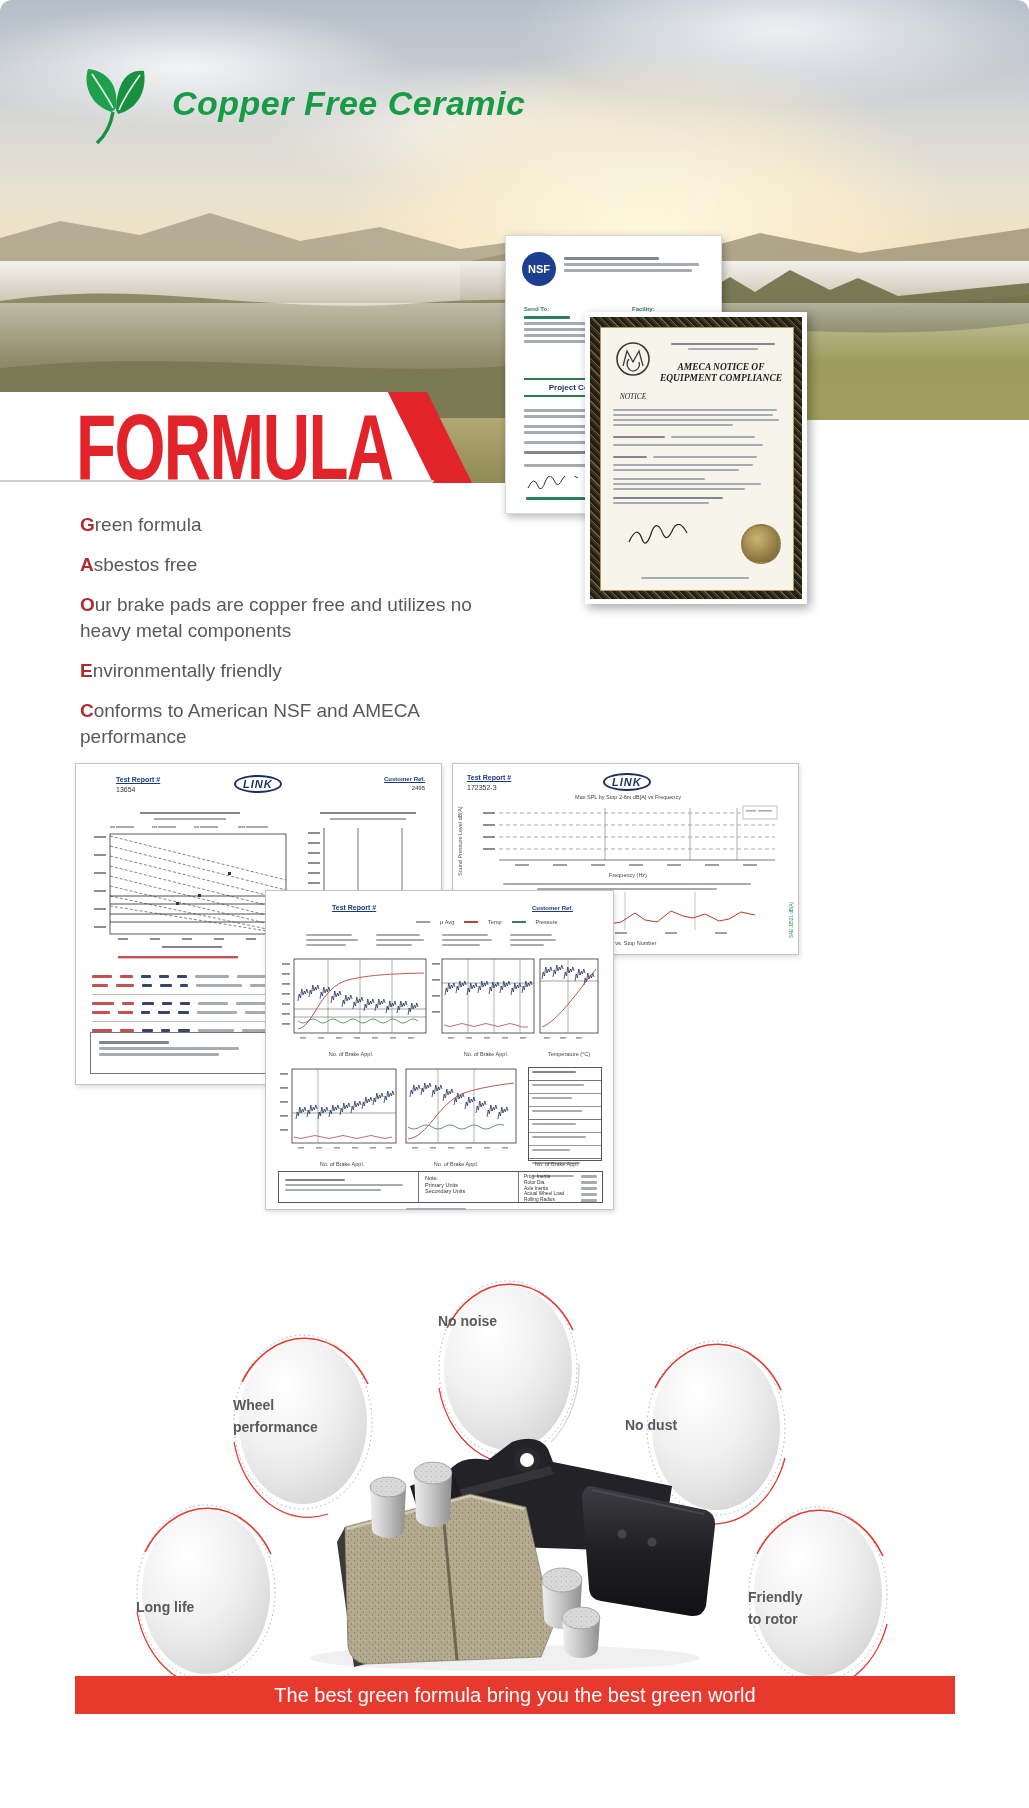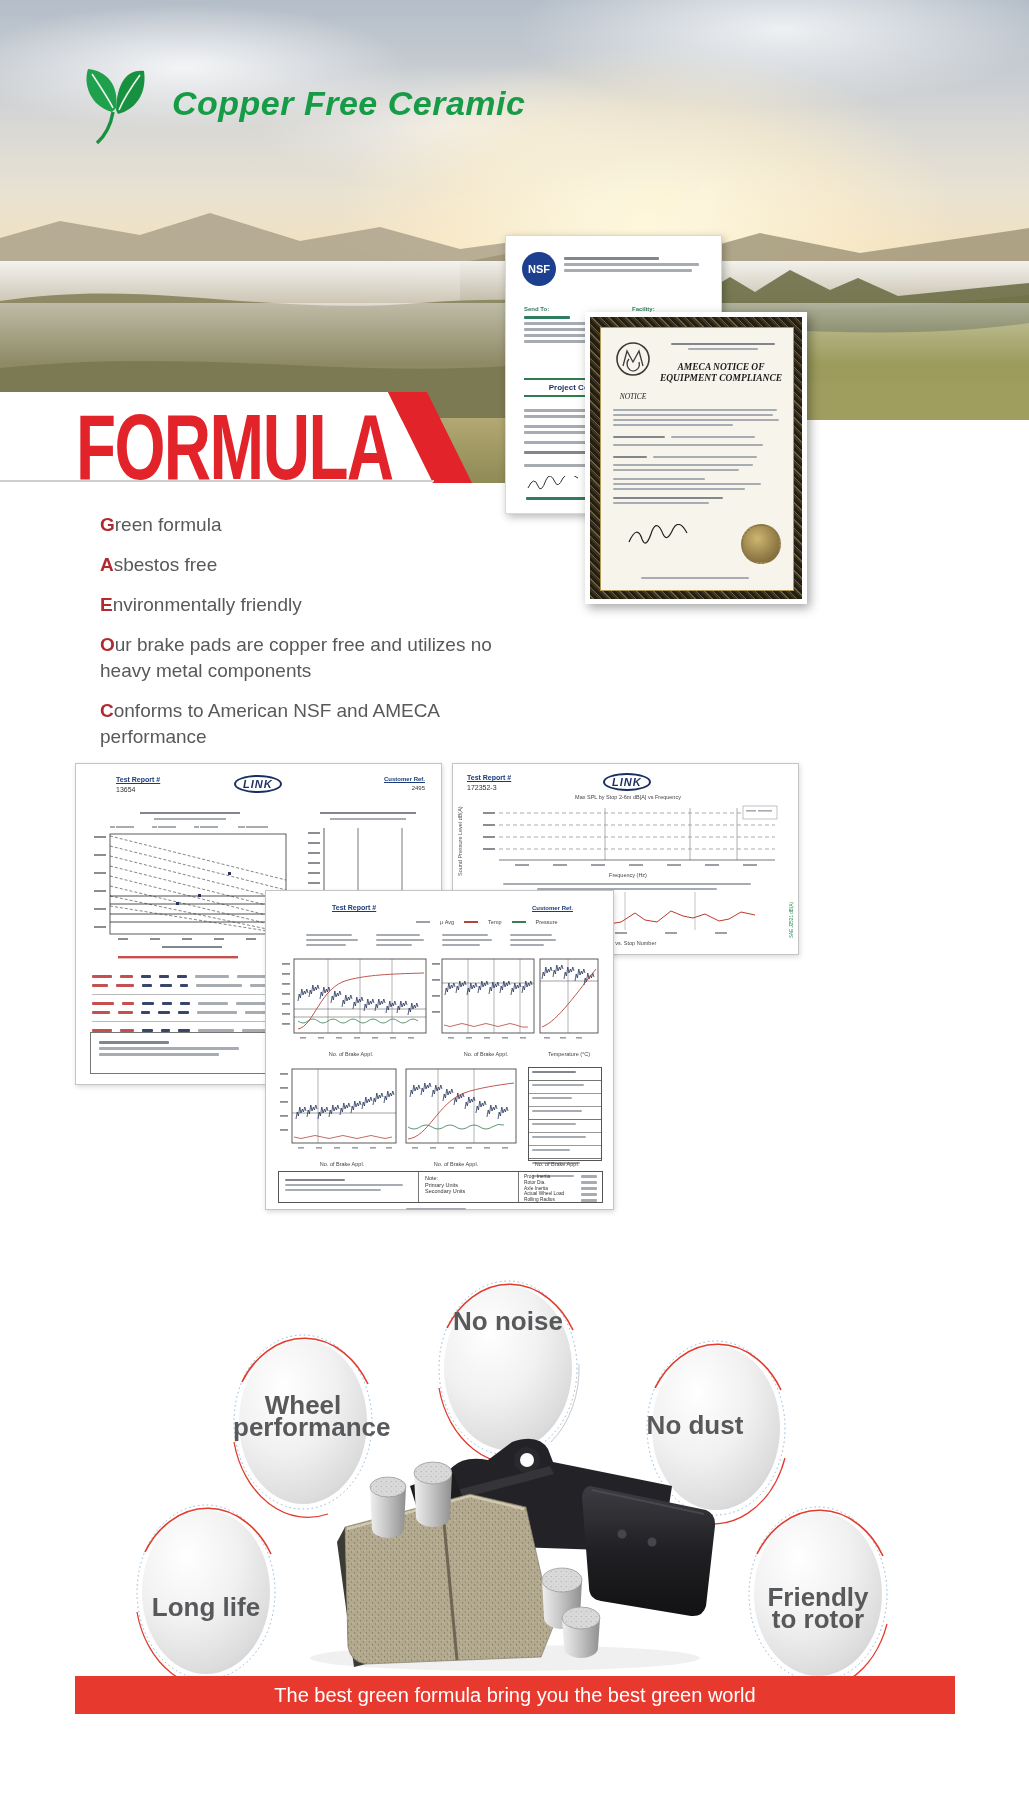--- a/index.html
+++ b/index.html
@@ -1,17 +1,17 @@
 <!DOCTYPE html>
 <html><head>
 <meta charset="utf-8">
 <style>
   html,body{margin:0;padding:0;background:#fff;}
   .page{position:relative;width:1029px;height:1808px;background:#fff;overflow:hidden;
-        font-family:"Liberation Sans",sans-serif;}
+        font-family:"Liberation Sans",sans-serif;border-radius:12px;}
   .abs{position:absolute;}
   
   .hero{position:absolute;left:0;top:0;width:1029px;height:420px;overflow:hidden;
     background:
       radial-gradient(ellipse 430px 250px at 645px 225px, rgba(255,250,226,.95), rgba(255,240,205,.55) 45%, rgba(255,236,200,0) 72%),
       radial-gradient(ellipse 320px 90px at 18% 16%, rgba(255,255,255,.8), rgba(255,255,255,0) 70%),
       radial-gradient(ellipse 380px 110px at 76% 7%, rgba(255,255,255,.75), rgba(255,255,255,0) 70%),
       radial-gradient(ellipse 280px 90px at 44% 30%, rgba(250,246,238,.7), rgba(255,255,255,0) 70%),
       linear-gradient(180deg,#b4bec9 0%,#c6cbd1 16%,#d8d8d5 30%,#e9e2d2 46%,#f0e1c2 58%,#e7d7b4 70%,#d3c298 82%,#bfae82 100%);}
   .hero-wedge{position:absolute;left:433px;top:418px;width:130px;height:65px;
@@ -20,21 +20,21 @@
       clip-path:polygon(0 392px,388px 392px,433px 483px,0 483px);}
   .red-band{position:absolute;left:0;top:0;width:1029px;height:483px;background:#e2232a;
       clip-path:polygon(388px 392px,427px 392px,472px 483px,433px 483px);}
   .hairline{position:absolute;left:0;top:480px;width:434px;height:2px;background:#cfcfcf;}
   .brand-title{position:absolute;left:172px;top:84px;font-size:34px;font-weight:bold;
       font-style:italic;color:#169c46;letter-spacing:.5px;}
   .formula{position:absolute;left:76px;top:394px;font-size:84px;font-weight:bold;color:#e2232a;
       letter-spacing:-2px;transform:scale(.78,1.1);transform-origin:left top;white-space:nowrap;}
   
   .bullets{position:absolute;left:80px;top:512px;width:440px;color:#58595b;font-size:19px;line-height:26px;}
-  .bullet{margin-bottom:14px;margin-left:20px;}
+  .bullet{margin-bottom:14px;}
   .lead{color:#b02a30;font-weight:bold;}
   
   .doc{position:absolute;background:#fff;border:1px solid #d9d9d9;box-shadow:2px 3px 8px rgba(0,0,0,.28);}
   .bar{height:3px;background:#a7abb2;border-radius:1px;margin:3px 0;}
   .bar.d{background:#83878d;}
   .bar.t{background:#2e7d5e;}
   .bar.r{background:#c65050;}
   .bar.n{background:#39466b;}
   .t7{font-size:7px;line-height:8px;} .t6{font-size:6px;line-height:7px;} .t5{font-size:5.5px;line-height:6.5px;}
   .bluelab{color:#1a3a7a;text-decoration:underline;font-weight:bold;}
@@ -48,21 +48,21 @@
       background:radial-gradient(circle at 40% 35%,#cdb571,#8a7440 70%,#6e5c30);border:2px dotted #8a7845;}
   
   .paper{position:absolute;background:#fff;border:1px solid #c4c4c4;box-shadow:1px 2px 5px rgba(0,0,0,.15);}
   .linklogo{display:inline-block;border:2px solid #1a2f5e;border-radius:50%;padding:0 7px;
       color:#1a2f5e;font-weight:bold;font-style:italic;font-size:11px;line-height:14px;letter-spacing:1px;}
   .vtext{writing-mode:vertical-rl;transform:rotate(180deg);}
   .cap{color:#444;text-align:center;}
   .specrow{display:flex;justify-content:space-between;align-items:center;font-size:4.8px;line-height:5.8px;color:#333;}
   .specrow .bar{width:16px;margin:0;}
   
-  .badge-label{position:absolute;text-align:center;color:#58595b;font-weight:bold;font-size:26px;line-height:22px;}
+  .badge-label{position:absolute;color:#58595b;font-weight:bold;font-size:14px;line-height:22px;}
   .bl{display:block;}
   
   .banner{position:absolute;left:75px;top:1676px;width:880px;height:38px;background:#e8392f;
       color:#fff;font-size:20px;line-height:38px;text-align:center;}
 </style>
 </head>
 <body>
 
 <svg width="0" height="0" style="position:absolute">
   <defs>
@@ -211,22 +211,22 @@
         <div class="abs" style="left:40px;bottom:8px;width:110px;">
             <div class="bar" style="width:108px;height:2px"></div>
           </div>
       </div>
     </div>
   </div>
 
   <div class="bullets">
     <div class="bullet"><span class="lead">G</span><span>reen formula</span></div>
     <div class="bullet"><span class="lead">A</span><span>sbestos free</span></div>
+    <div class="bullet" style="width:420px"><span class="lead">O</span><span>ur brake pads are copper free and utilizes no heavy metal components</span></div>
     <div class="bullet"><span class="lead">E</span><span>nvironmentally friendly</span></div>
-    <div class="bullet" style="width:420px"><span class="lead">O</span><span>ur brake pads are copper free and utilizes no heavy metal components</span></div>
     <div class="bullet"><span class="lead">C</span><span>onforms to American NSF and AMECA performance</span></div>
   </div>
 
   <div class="paper" style="left:75px;top:763px;width:365px;height:320px;z-index:1;">
     <div class="abs t7 bluelab" style="left:40px;top:12px;">Test Report #</div>
     <div class="abs t7" style="left:40px;top:22px;color:#333;">13654</div>
     <div class="abs" style="left:158px;top:10px;"><span class="linklogo">LINK</span></div>
     <div class="abs t6 bluelab" style="right:16px;top:12px;">Customer Ref.</div>
     <div class="abs t6" style="right:16px;top:21px;color:#333;">2495</div>
 

